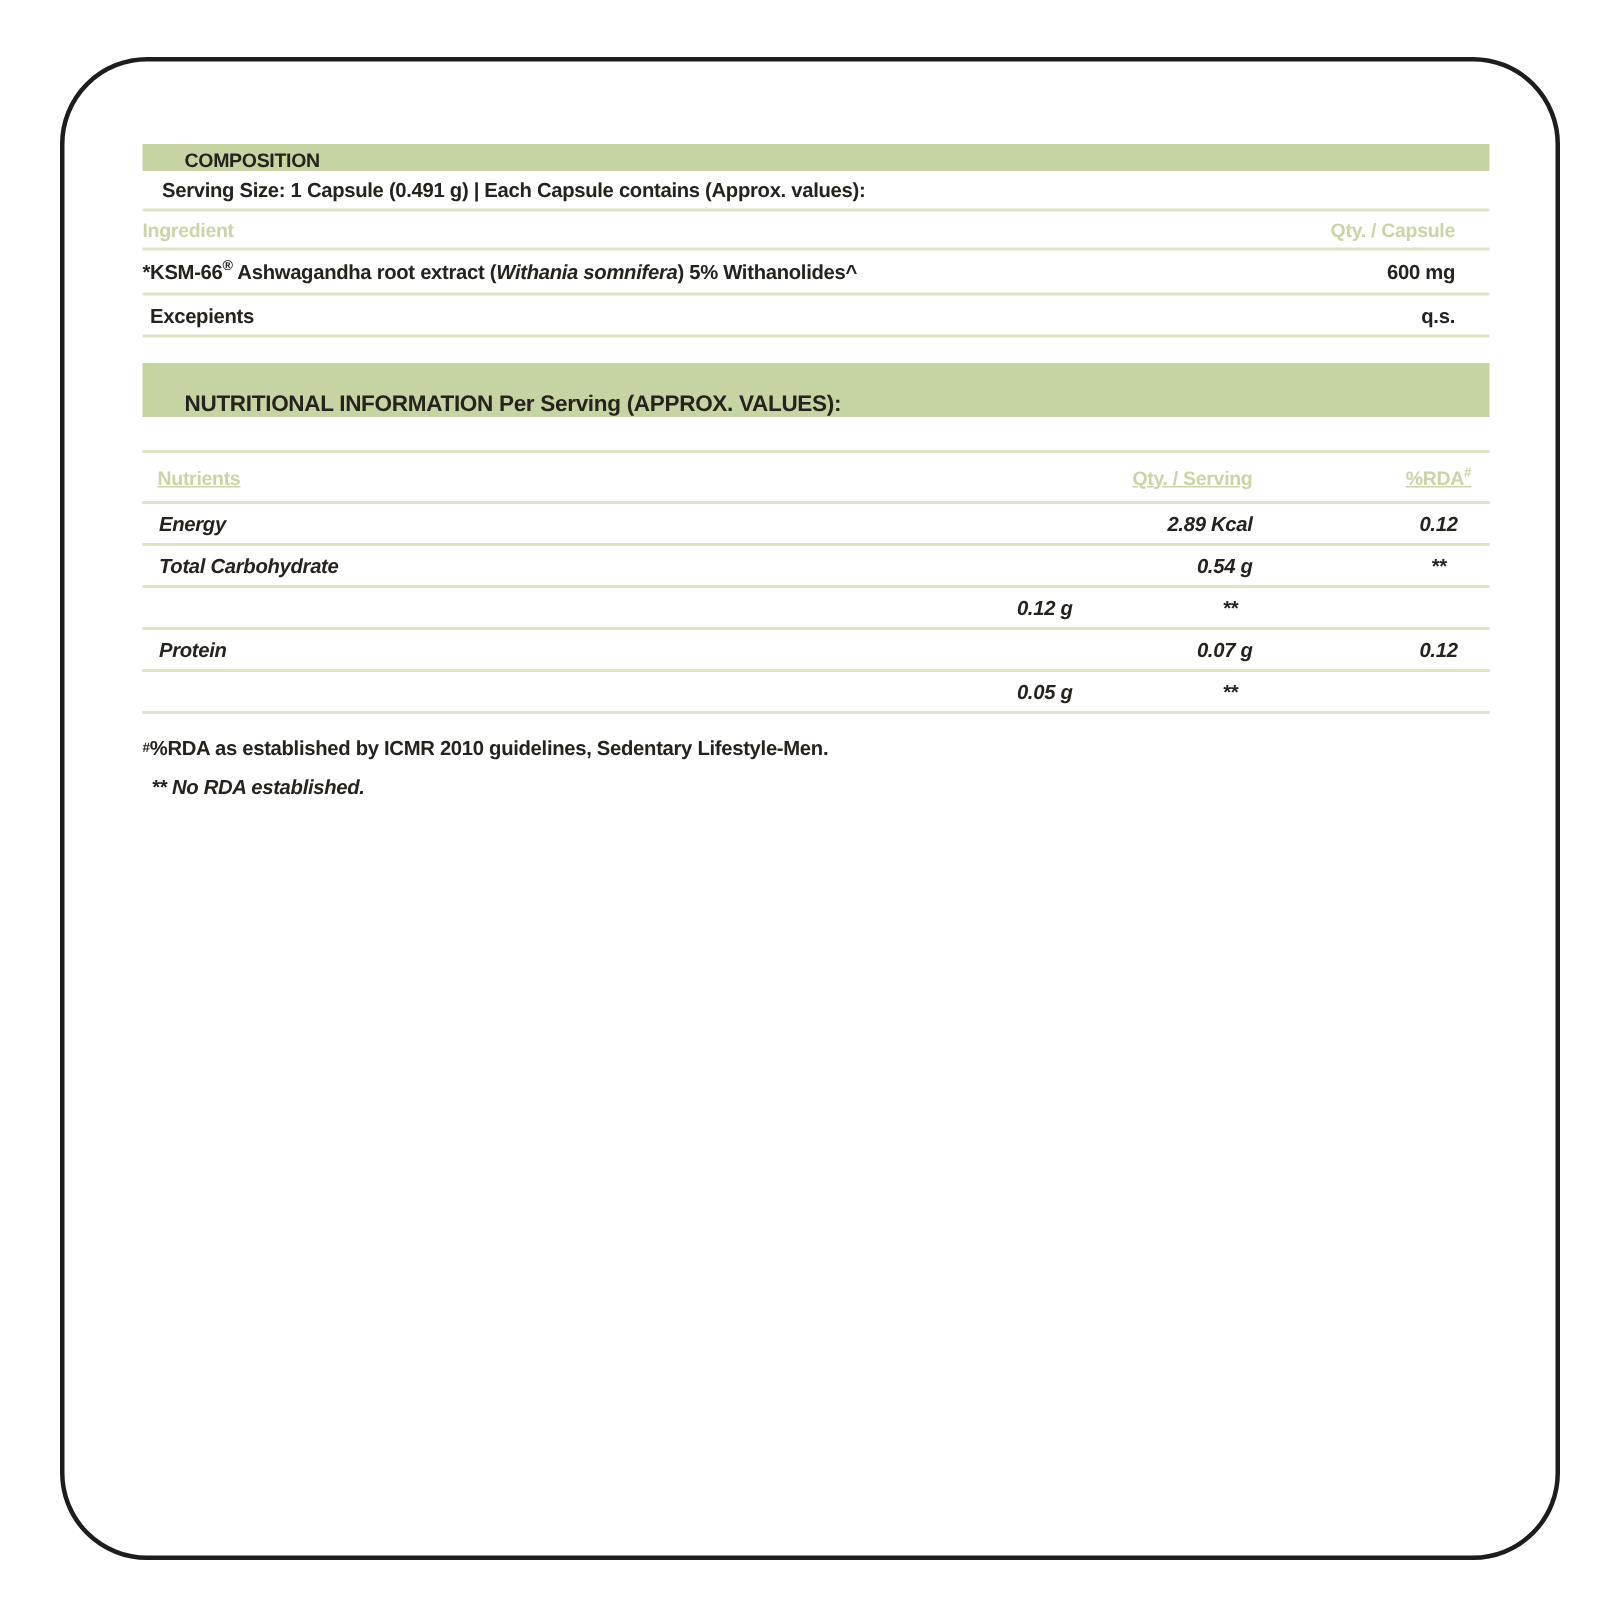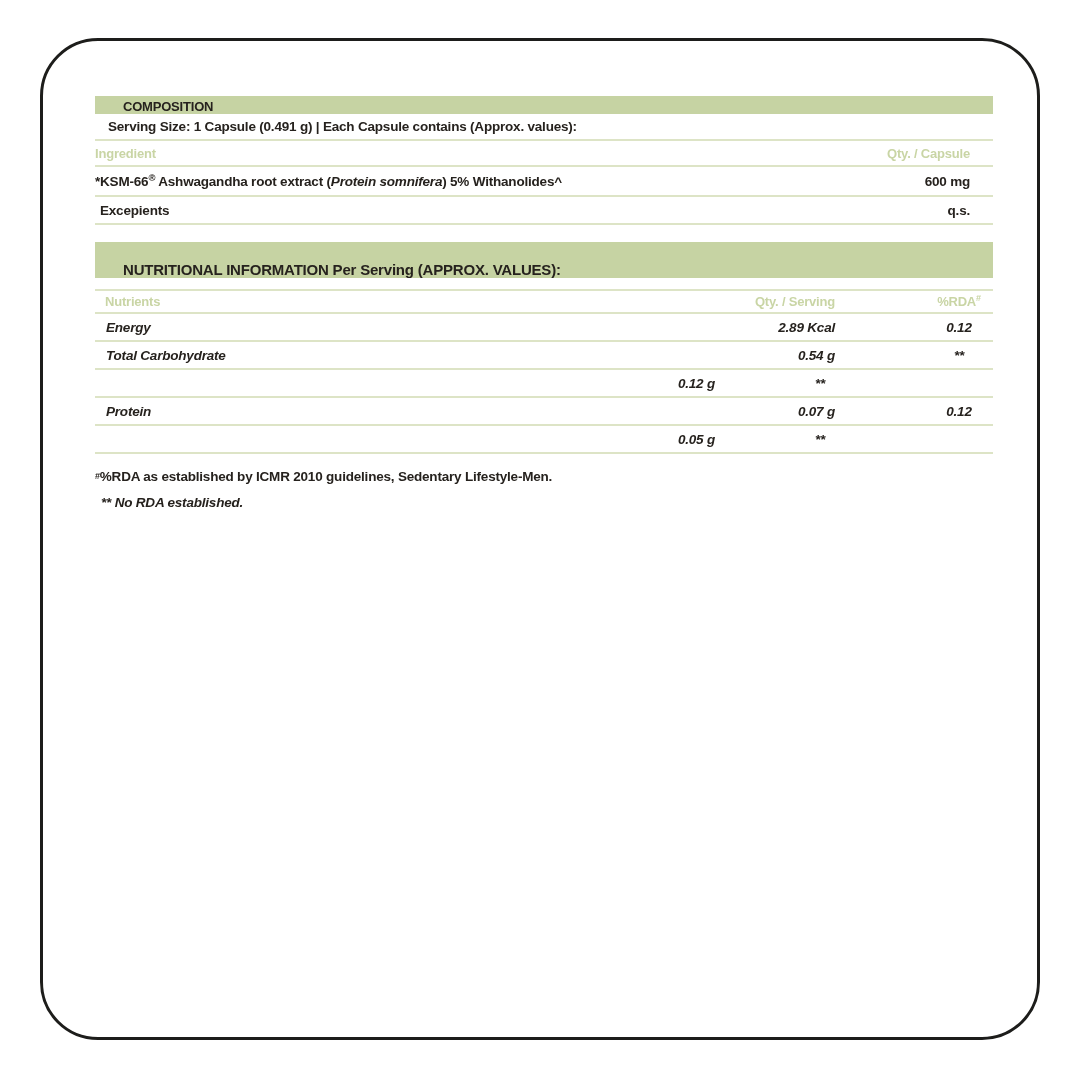--- a/index.html
+++ b/index.html
@@ -39,21 +39,21 @@
 
   .grid-comp { display:grid; grid-template-columns:1fr 250px; align-items:center; }
   .grid-nutri { display:grid; grid-template-columns:1fr 120px 158px; align-items:center; }
 
   .comp-head { height:26px; font-size:13px; color:var(--text-green,#c9d5a5); }
   .comp-row-1 { height:30px; font-size:13.5px; }
   .comp-row-2 { height:28px; font-size:13.5px; }
   .comp-row-2 .cell-name { padding-left:5px; }
   .cell-qty { text-align:right; padding-right:23px; }
 
-  .n-head { height:25px; font-size:13px; color:var(--text-green,#c9d5a5); border-top:2px solid var(--rule-green,#dde4c6); margin-top:11px; }
+  .n-head { height:36px; font-size:13px; color:var(--text-green,#c9d5a5); border-top:2px solid var(--rule-green,#dde4c6); margin-top:22px;text-decoration:underline; }
   .n-head .cell-name { padding-left:10px; }
   .n-row { height:28px; font-size:13.5px;font-style:italic; }
   .n-row .cell-name { padding-left:11px; }
   .n-row.indent .cell-name { padding-left:16px; }
   .cell-serv { text-align:right; }
   .cell-rda  { text-align:center; padding-left:90px; }
 
   .sup   { font-size:9px; vertical-align:top; position:relative; top:-1px; }
   .reg   { font-size:9.5px; vertical-align:top; position:relative; top:-2px; }
   .lat   { font-style:italic; }
@@ -75,21 +75,21 @@
     <div class="serving rule-b">
       <span>Serving Size: 1 Capsule (0.491 g) | Each Capsule contains (Approx. values):</span>
     </div>
 
     <div class="grid-comp comp-head rule-b">
       <span class="cell-name">Ingredient</span>
       <span class="cell-qty">Qty. / Capsule</span>
     </div>
 
     <div class="grid-comp comp-row-1 rule-b">
-      <span class="cell-name"><span>*KSM-66</span><span class="reg">®</span><span> Ashwagandha root extract (</span><span class="lat">Protein somnifera</span><span>) 5% Withanolides^</span></span>
+      <span class="cell-name"><span>*KSM-66</span><span class="reg">®</span><span> Ashwagandha root extract (</span><span class="lat">Withania somnifera</span><span>) 5% Withanolides^</span></span>
       <span class="cell-qty">600 mg</span>
     </div>
 
     <div class="grid-comp comp-row-2 rule-b">
       <span class="cell-name">Excepients</span>
       <span class="cell-qty">q.s.</span>
     </div>
 
     <div class="bar nutri">
       <span>NUTRITIONAL INFORMATION Per Serving (APPROX. VALUES):</span>

